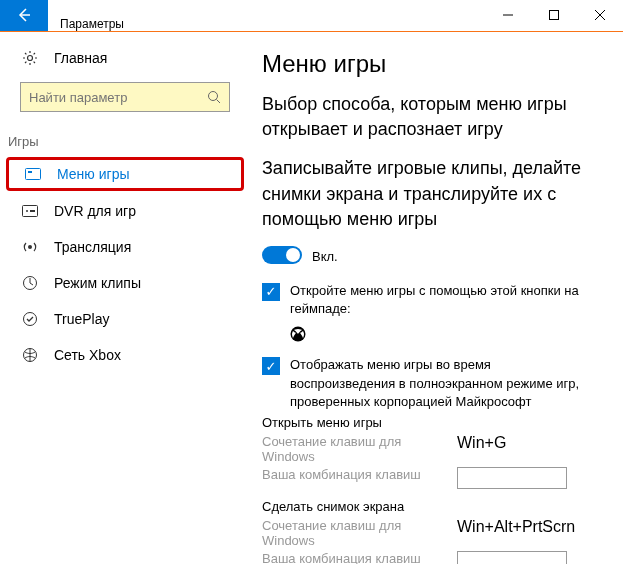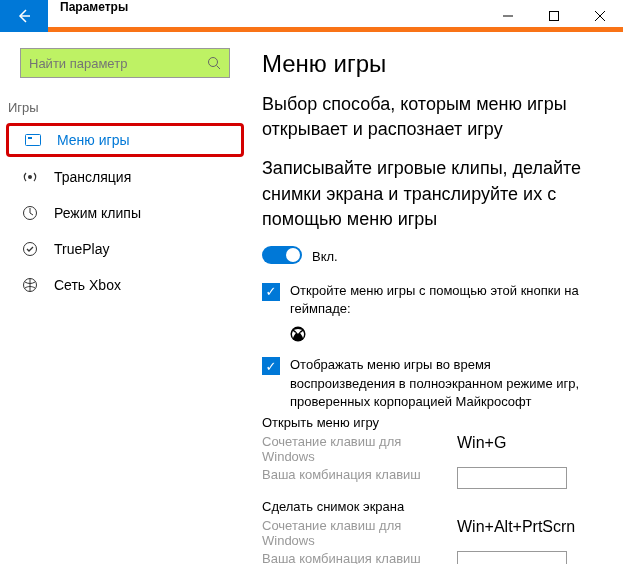--- a/index.html
+++ b/index.html
@@ -1,32 +1,32 @@
 <!DOCTYPE html>
 <html><head>
 <meta charset="utf-8">
 <style>
 * { margin: 0; padding: 0; box-sizing: border-box; font-family: "Segoe UI", Tahoma, sans-serif; }
 body { background: #fff; width: 623px; height: 564px; overflow: hidden; font-size: 13px; color: #000; }
 
 
-.titlebar { height: 32px; display: flex; align-items: flex-start; background: #fff; border-bottom: 5px solid #f97316; font-weight: bold; }
+.titlebar { height: 32px; display: flex; align-items: flex-end; background: #fff; border-bottom: 1px solid #f97316; }
 .back-btn { width: 48px; height: 32px; background: #0078d7; display: flex; align-items: center; justify-content: center; color: #fff; }
 .title { flex: 1; padding-left: 12px; font-size: 12px; color: #000; }
 .win-btns { display: flex; }
 .win-btn { width: 46px; height: 32px; display: flex; align-items: center; justify-content: center; font-size: 11px; color: #000; }
 
 .container { display: flex; height: calc(100% - 32px); }
 
 
 .sidebar { width: 250px; padding: 12px 0; }
 .home-row { display: flex; align-items: center; padding: 6px 20px 12px 20px; font-size: 14px; }
 .home-row .icon { width: 20px; margin-right: 14px; display: flex; align-items: center; justify-content: center; }
 
-.search-box { margin: 4px 20px 16px 20px; border: 1px solid #999; height: 30px; display: flex; align-items: center; padding: 0 8px; background: #bef264; }
+.search-box { margin: 4px 20px 16px 20px; border: 1px solid #999; height: 30px; display: flex; align-items: center; padding: 0 8px; background: #fef9c3; }
 .search-box input { border: none; outline: none; flex: 1; font-size: 13px; color: #666; background: transparent; }
 .search-box .icon { color: #666; }
 
 .group-label { padding: 6px 8px; font-size: 13px; color: #666; }
 .nav-item { display: flex; align-items: center; padding: 10px 20px; font-size: 14px; cursor: pointer; }
 .nav-item .icon { width: 20px; margin-right: 14px; display: flex; align-items: center; justify-content: center; color: #333; }
 .nav-item.active { color: #0078d7; }
 .nav-item.active .icon { color: #0078d7; }
 .highlight-box { border: 3px solid #d40000; border-radius: 4px; margin: 2px 6px; padding: 6px 14px !important; }
 
@@ -81,20 +81,29 @@
     <div class="win-btn">
         <svg width="10" height="10">
           <path d="M0 0 L10 10 M10 0 L0 10" stroke="#000"></path>
         </svg>
       </div>
   </div>
 </div>
 
 <div class="container">
   <div class="sidebar">
+    <div class="home-row">
+      <span class="icon">
+        <svg width="16" height="16" viewBox="0 0 16 16">
+            <circle cx="8" cy="8" r="2.5" stroke="#333" fill="none" stroke-width="1.2"></circle>
+            <path d="M8 1v2M8 13v2M1 8h2M13 8h2M3 3l1.4 1.4M11.6 11.6L13 13M13 3l-1.4 1.4M4.4 11.6L3 13" stroke="#333" stroke-width="1.2"></path>
+          </svg>
+      </span>
+      <span>Главная</span>
+    </div>
 
     <div class="search-box">
       <input placeholder="Найти параметр" style="">
       <span class="icon">
         <svg width="14" height="14" viewBox="0 0 14 14">
             <circle cx="6" cy="6" r="4.5" stroke="#666" fill="none"></circle>
             <path d="M9.5 9.5 L13 13" stroke="#666"></path>
           </svg>
       </span>
     </div>
@@ -104,20 +113,30 @@
     <div class="nav-item active highlight-box">
       <span class="icon">
           <svg width="16" height="12" viewBox="0 0 16 12">
             <rect x="0.5" y="0.5" width="15" height="11" rx="1" stroke="#0078d7" fill="none"></rect>
             <rect x="3" y="3" width="4" height="2" fill="#0078d7"></rect>
           </svg>
         </span>
       <span>Меню игры</span>
     </div>
 
+    <div class="nav-item">
+      <span class="icon">
+          <svg width="16" height="12" viewBox="0 0 16 12">
+            <rect x="0.5" y="0.5" width="15" height="11" rx="1" stroke="#333" fill="none"></rect>
+            <circle cx="5" cy="6" r="1" fill="#333"></circle>
+            <rect x="8" y="5" width="5" height="2" fill="#333"></rect>
+          </svg>
+        </span>
+      <span>DVR для игр</span>
+    </div>
 
     <div class="nav-item">
       <span class="icon">
           <svg width="16" height="16" viewBox="0 0 16 16">
             <circle cx="8" cy="8" r="2" fill="#333"></circle>
             <path d="M4 4a5.6 5.6 0 000 8M12 4a5.6 5.6 0 010 8" stroke="#333" fill="none" stroke-width="1.2"></path>
           </svg>
         </span>
       <span>Трансляция</span>
     </div>
@@ -175,21 +194,21 @@
         </svg>
     </div>
 
     <div class="chk-row" style="margin-bottom:4px;">
       <div class="chk">✓</div>
       <div class="chk-label">Отображать меню игры во время воспроизведения в полноэкранном режиме игр, проверенных корпорацией Майкрософт</div>
     </div>
 
 
     <div class="shortcut-group">
-      <div class="shortcut-title">Открыть меню игру</div>
+      <div class="shortcut-title">Открыть меню игры</div>
       <div class="shortcut-row">
         <div class="shortcut-label">Сочетание клавиш для Windows</div>
         <div class="shortcut-value">Win+G</div>
       </div>
       <div class="shortcut-row">
         <div class="shortcut-label">Ваша комбинация клавиш</div>
         <div class="shortcut-input"></div>
       </div>
     </div>
 

